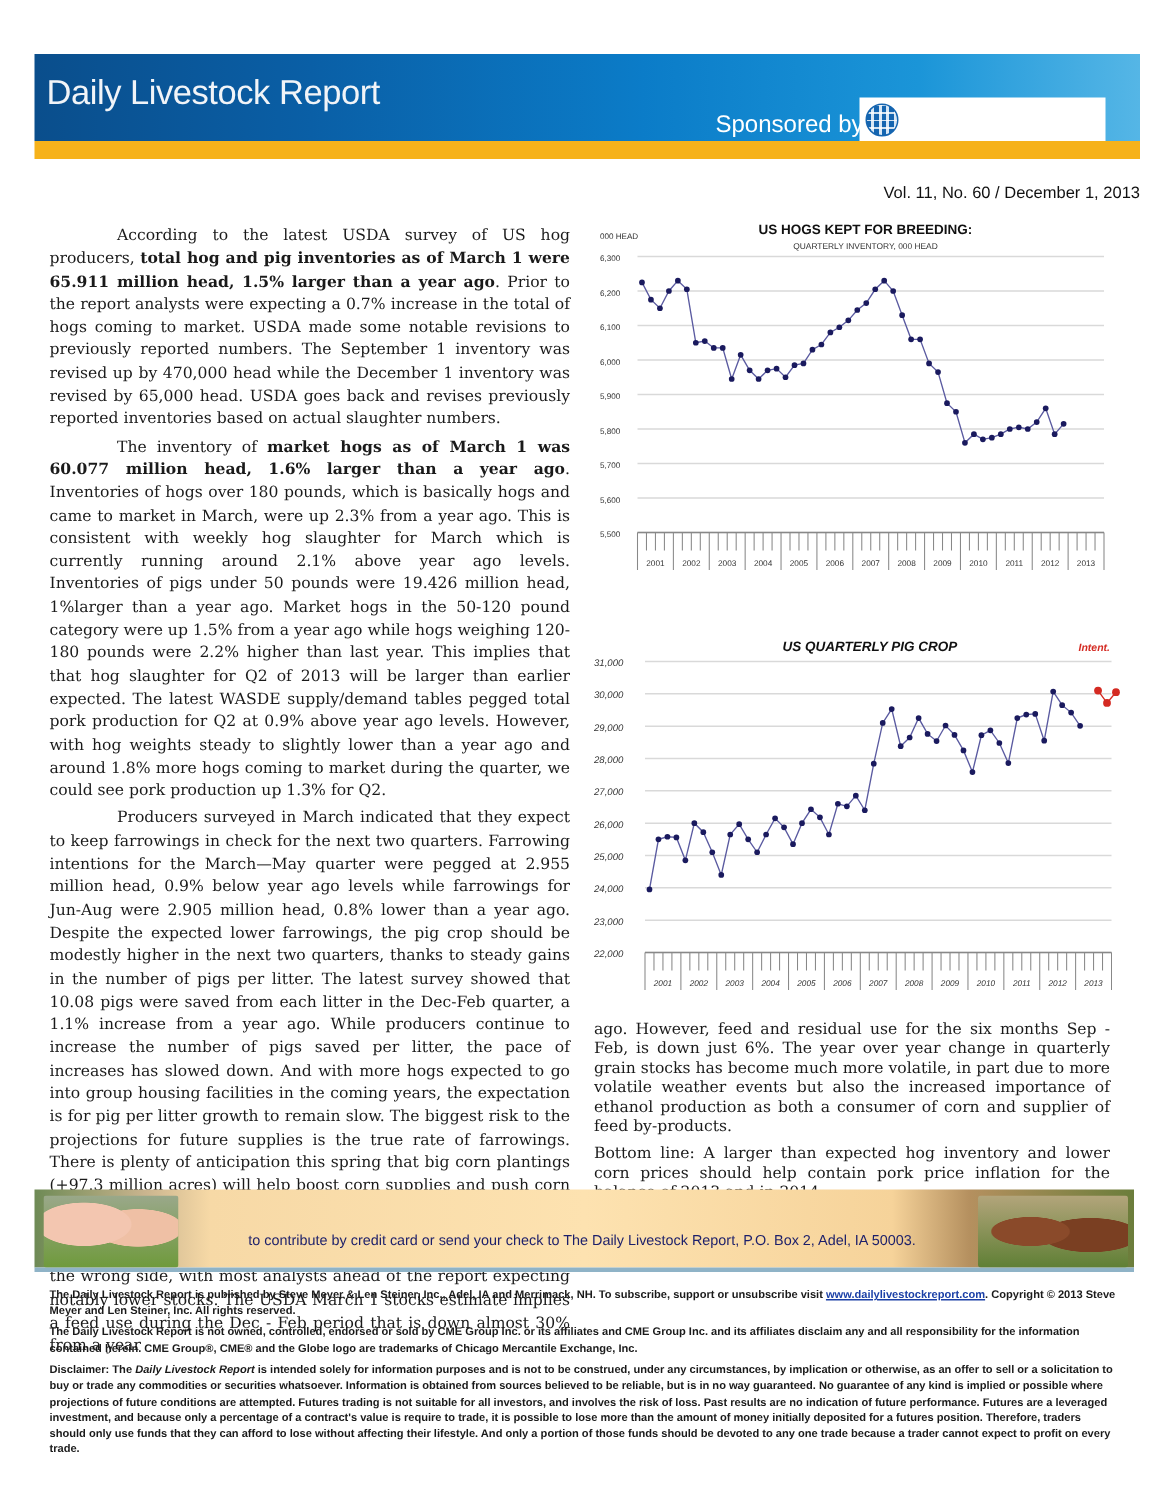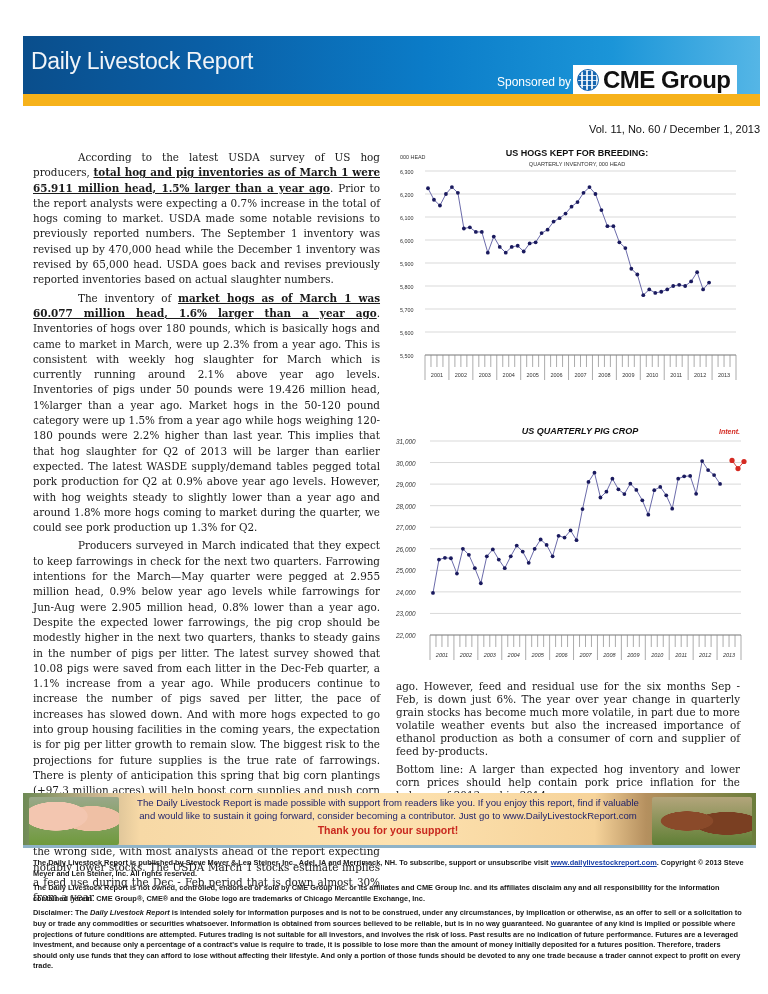--- a/index.html
+++ b/index.html
@@ -2,31 +2,31 @@
 <html><head>
 <meta charset="utf-8">
 <style>
   * { box-sizing: border-box; margin: 0; padding: 0; }
   body { width: 768px; height: 994px; background: #ffffff; position: relative; overflow: hidden; font-family: "DejaVu Serif", serif; color: #1a1a1a; }
   .header { position: absolute; left: 23px; top: 36px; width: 737px; height: 106px; }
   .banner { position: absolute; left: 0; top: 0; width: 737px; height: 58px;
     background: linear-gradient(90deg, #0a4e8c 0%, #0a5fa6 25%, #0b7cc8 55%, #1b95d8 80%, #55b6e6 100%); }
   .banner-stripe { position: absolute; left: 0; top: 58px; width: 737px; height: 12px; background: #f6b21b; }
   .title { position: absolute; left: 8px; top: 12px; font-family: "Liberation Sans", sans-serif; font-size: 23px; color: #f1f4f8; letter-spacing: -0.3px; }
-  .sponsor { position: absolute; left: 474px; top: 39px; font-family: "Liberation Sans", sans-serif; font-size: 12px; color: #ffffff; }
+  .sponsor { position: absolute; left: 454px; top: 39px; font-family: "Liberation Sans", sans-serif; font-size: 16px; color: #ffffff; }
   .cme-box { position: absolute; left: 550px; top: 29px; width: 164px; height: 29px; background: #ffffff; display: flex; align-items: center; padding-left: 4px; }
   .cme-globe { width: 22px; height: 22px; border-radius: 50%; background: repeating-linear-gradient(90deg, #1565b0 0 3px, #d8e7f5 3px 5px); border: 1px solid #1565b0; position: relative; }
   .cme-globe::after { content: ""; position: absolute; inset: 0; border-radius: 50%; background: repeating-linear-gradient(0deg, transparent 0 4px, rgba(255,255,255,0.8) 4px 5px); }
   .cme-text { font-family: "Liberation Sans", sans-serif; font-weight: bold; font-size: 24px; color: #111; margin-left: 4px; letter-spacing: -0.5px; }
   .vol { position: absolute; right: 0; top: 87px; font-family: "Liberation Sans", sans-serif; font-size: 11px; color: #111; }
 
   .left-col { position: absolute; left: 33px; top: 150px; width: 347px; font-size: 10.4px; line-height: 15.3px; text-align: justify; }
   .left-col p { margin-bottom: 3px; }
   .left-col p.indent { text-indent: 45px; }
-  .left-col b { text-decoration: underline; font-weight: bold; }
+  .left-col b { font-weight: bold; }
   .right-text { position: absolute; left: 396px; top: 680px; width: 344px; font-size: 10.4px; line-height: 13px; text-align: justify; }
   .right-text p { margin-bottom: 5px; }
 
   .chart { position: absolute; }
   .chart svg text { font-family: "Liberation Sans", sans-serif; }
 
   .support { position: absolute; left: 23px; top: 793px; width: 733px; height: 55px;
     background: linear-gradient(90deg, #6e8a55 0%, #c9b48e 10%, #f7d9a6 16%, #fde2b0 50%, #f6d39a 78%, #b5905f 85%, #6b7d3b 100%); border-bottom: 3px solid #8fb3c7; }
   .pig-art { position: absolute; left: 6px; top: 4px; width: 90px; height: 48px; background: radial-gradient(ellipse at 30% 40%, #f3c6b0 0 35%, transparent 36%), radial-gradient(ellipse at 70% 45%, #efc0a5 0 33%, transparent 34%), linear-gradient(180deg, #9aa88a 0%, #6f9a3c 100%); border-radius: 2px; }
   .cow-art { position: absolute; right: 4px; top: 4px; width: 100px; height: 48px; background: radial-gradient(ellipse at 35% 50%, #8a4a2a 0 28%, transparent 29%), radial-gradient(ellipse at 75% 55%, #7a3f22 0 30%, transparent 31%), linear-gradient(180deg, #b3a57b 0%, #5f7f35 100%); border-radius: 2px; }
@@ -40,21 +40,20 @@
 </style>
 </head>
 <body>
 
 <div class="header">
   <div class="banner">
     <div class="title">Daily Livestock Report</div>
     <div class="sponsor">Sponsored by</div>
     <div class="cme-box">
       <span class="cme-globe"></span>
-      <span class="cme-text">CME Group</span>
     </div>
   </div>
   <div class="banner-stripe"></div>
   <div class="vol">Vol. 11, No. 60 / December 1, 2013</div>
 </div>
 
 <div class="left-col">
   <p class="indent"><span>According to the latest USDA survey of US hog producers, </span><b>total hog and pig inventories as of March 1 were 65.911 million head, 1.5% larger than a year ago</b><span>. Prior to the report analysts were expecting a 0.7% increase in the total of hogs coming to market.  USDA made some notable revisions to previously reported numbers.  The September 1 inventory was revised up by 470,000 head while the December 1 inventory was revised by 65,000 head.  USDA goes back and revises previously reported inventories based on actual slaughter numbers.</span></p>
   <p class="indent"><span>The inventory of </span><b>market hogs as of March 1 was 60.077 million head, 1.6% larger than a year ago</b><span>. Inventories of hogs over 180 pounds, which is basically hogs and came to market in March, were up 2.3% from a year ago.  This is consistent with weekly hog slaughter for March which is currently running around 2.1% above year ago levels.  Inventories of pigs under 50 pounds were 19.426 million head, 1%larger than a year ago.  Market hogs in the 50-120 pound category were up 1.5% from a year ago while hogs weighing 120-180 pounds were 2.2% higher than last year.  This implies that that hog slaughter for Q2 of 2013 will be larger than earlier expected.  The latest WASDE supply/demand tables pegged total pork production for Q2 at 0.9% above year ago levels.  However, with hog weights steady to slightly lower than a year ago and around 1.8% more hogs coming to market during the quarter, we could see pork production up 1.3% for Q2.</span></p>
   <p class="indent">Producers surveyed in March indicated that they expect to keep farrowings in check for the next two quarters.  Farrowing intentions for the March—May quarter were pegged at 2.955 million head, 0.9% below year ago levels while farrowings for Jun-Aug were 2.905 million head, 0.8% lower than a year ago.  Despite the expected lower farrowings, the pig crop should be modestly higher in the next two quarters, thanks to steady gains in the number of pigs per litter.  The latest survey showed that 10.08 pigs were saved from each litter in the Dec-Feb quarter, a 1.1% increase from a year ago.  While producers continue to increase the number of pigs saved per litter, the pace of increases has slowed down.  And with more hogs expected to go into group housing facilities in the coming years, the expectation is for pig per litter growth to remain slow.  The biggest risk to the projections for future supplies is the true rate of farrowings.  There is plenty of anticipation this spring that big corn plantings (+97.3 million acres) will help boost corn supplies and push corn prices lower by next fall.  Also, USDA reported on Thursday that corn supplies as of March 1 were not as tight as previously thought.  The grain stocks estimate caught many in the market on the wrong side, with most analysts ahead of the report expecting notably lower stocks.  The USDA March 1 stocks estimate implies a feed use during the Dec - Feb period that is down almost 30% from a year</p>
@@ -352,23 +351,23 @@
 
 <div class="right-text">
   <p>ago.  However, feed and residual use for the six months Sep - Feb, is down just 6%.  The year over year change in quarterly grain stocks has become much more volatile, in part due to more volatile weather events but also the increased importance of ethanol production as both a consumer of corn and supplier of feed by-products.</p>
   <p>Bottom line:  A larger than expected hog inventory and lower corn prices should help contain pork price inflation for the balance of 2013 and in 2014.</p>
 </div>
 
 <div class="support">
   <div class="pig-art"></div>
   <div class="cow-art"></div>
   <div class="support-text">
-    <span>The Daily Livestock Report is made possible with support from readers like you. If you enjoy this report, find if valuable</span><br>
-    <span>and would like to sustain it going forward, consider becoming a contributor. Just go to www.DailyLivestockReport.com</span><br>
-    <span class="support-thanks">Thank you for your support!</span>
+    <br>
+    <br>
+    <span>to contribute by credit card or send your check to The Daily Livestock Report, P.O. Box 2, Adel, IA 50003.</span>
   </div>
 </div>
 
 <div class="footer">
   <p><span>The Daily Livestock Report is published by Steve Meyer &amp; Len Steiner, Inc., Adel, IA and Merrimack, NH.  To subscribe, support or unsubscribe visit </span><a>www.dailylivestockreport.com</a><span>. Copyright © 2013 Steve Meyer and Len Steiner, Inc.  All rights reserved.</span></p>
   <p>The Daily Livestock Report is not owned, controlled, endorsed or sold by CME Group Inc. or its affiliates and CME Group Inc. and its affiliates disclaim any and all responsibility for the information contained herein.  CME Group®, CME® and the Globe logo are trademarks of Chicago Mercantile Exchange, Inc.</p>
   <p><span>Disclaimer: The </span><i>Daily Livestock Report</i><span> is intended solely for information purposes and is not to be construed, under any circumstances, by implication or otherwise, as an offer to sell or a solicitation to buy or trade any commodities or securities whatsoever. Information is obtained from sources believed to be reliable, but is in no way guaranteed. No guarantee of any kind is implied or possible where projections of future conditions are attempted. Futures trading is not suitable for all investors, and involves the risk of loss. Past results are no indication of future performance. Futures are a leveraged investment, and because only a percentage of a contract's value is require to trade, it is possible to lose more than the amount of money initially deposited for a futures position. Therefore, traders should only use funds that they can afford to lose without affecting their lifestyle. And only a portion of those funds should be devoted to any one trade because a trader cannot expect to profit on every trade.</span></p>
 </div>
 
 </body></html>

